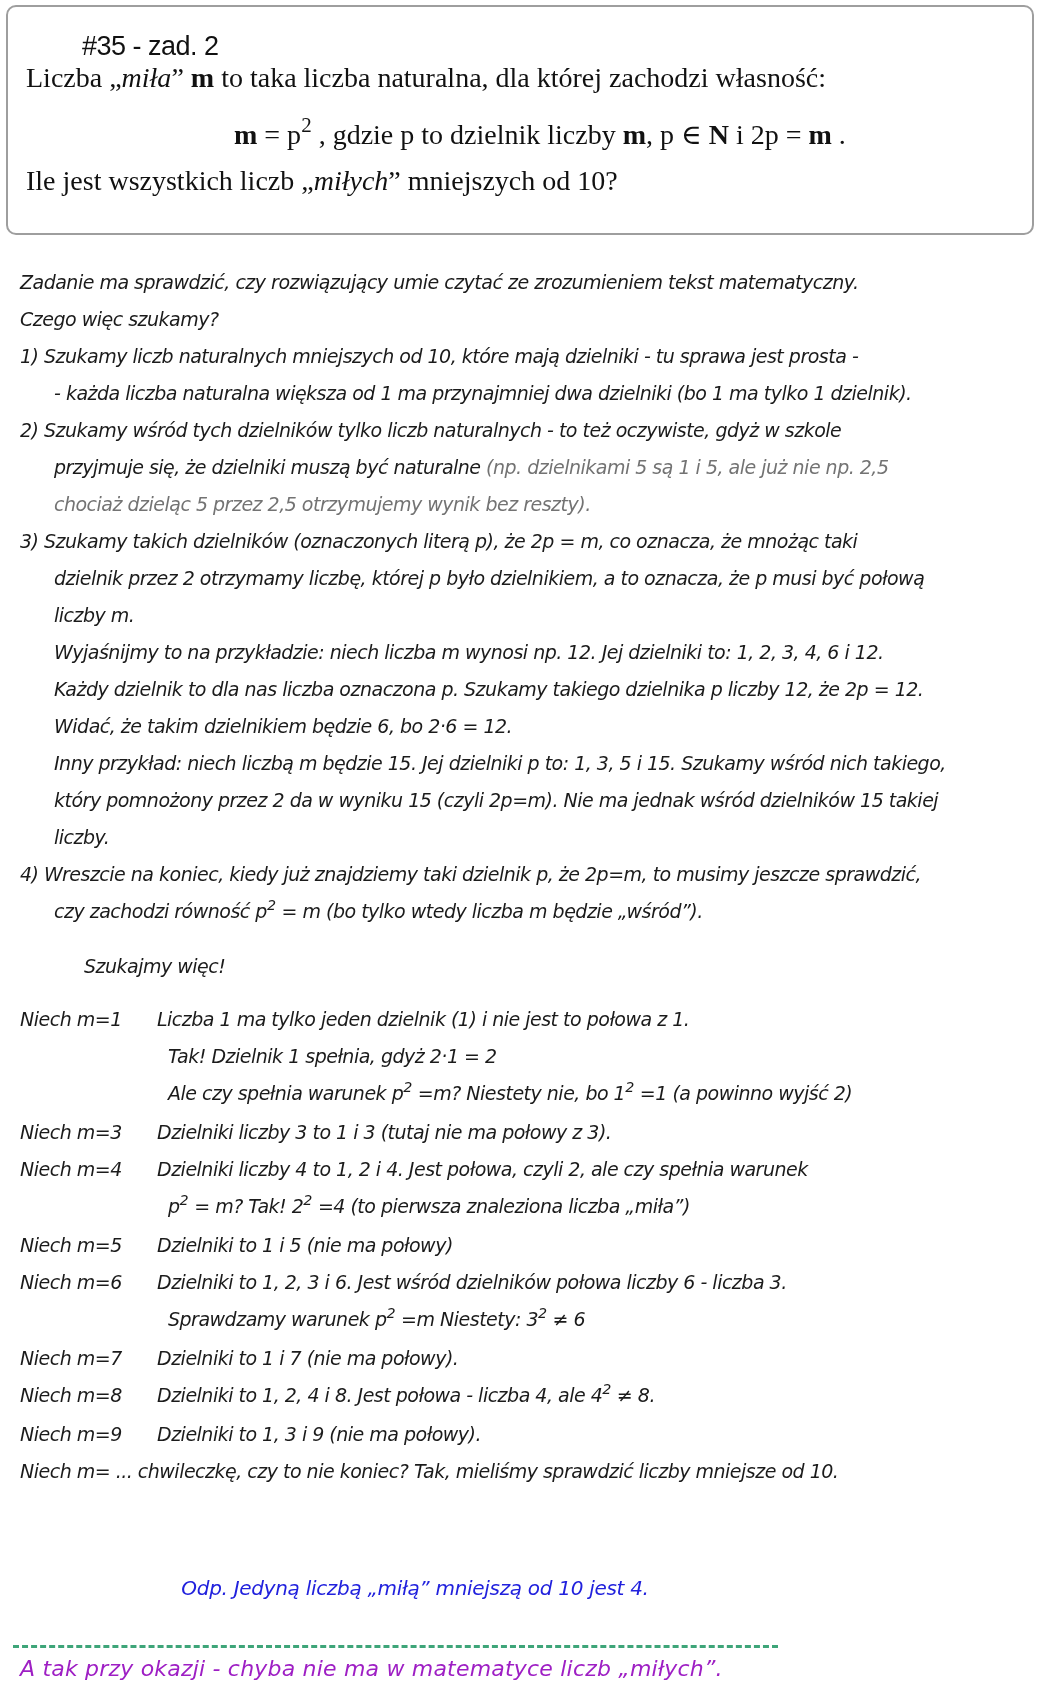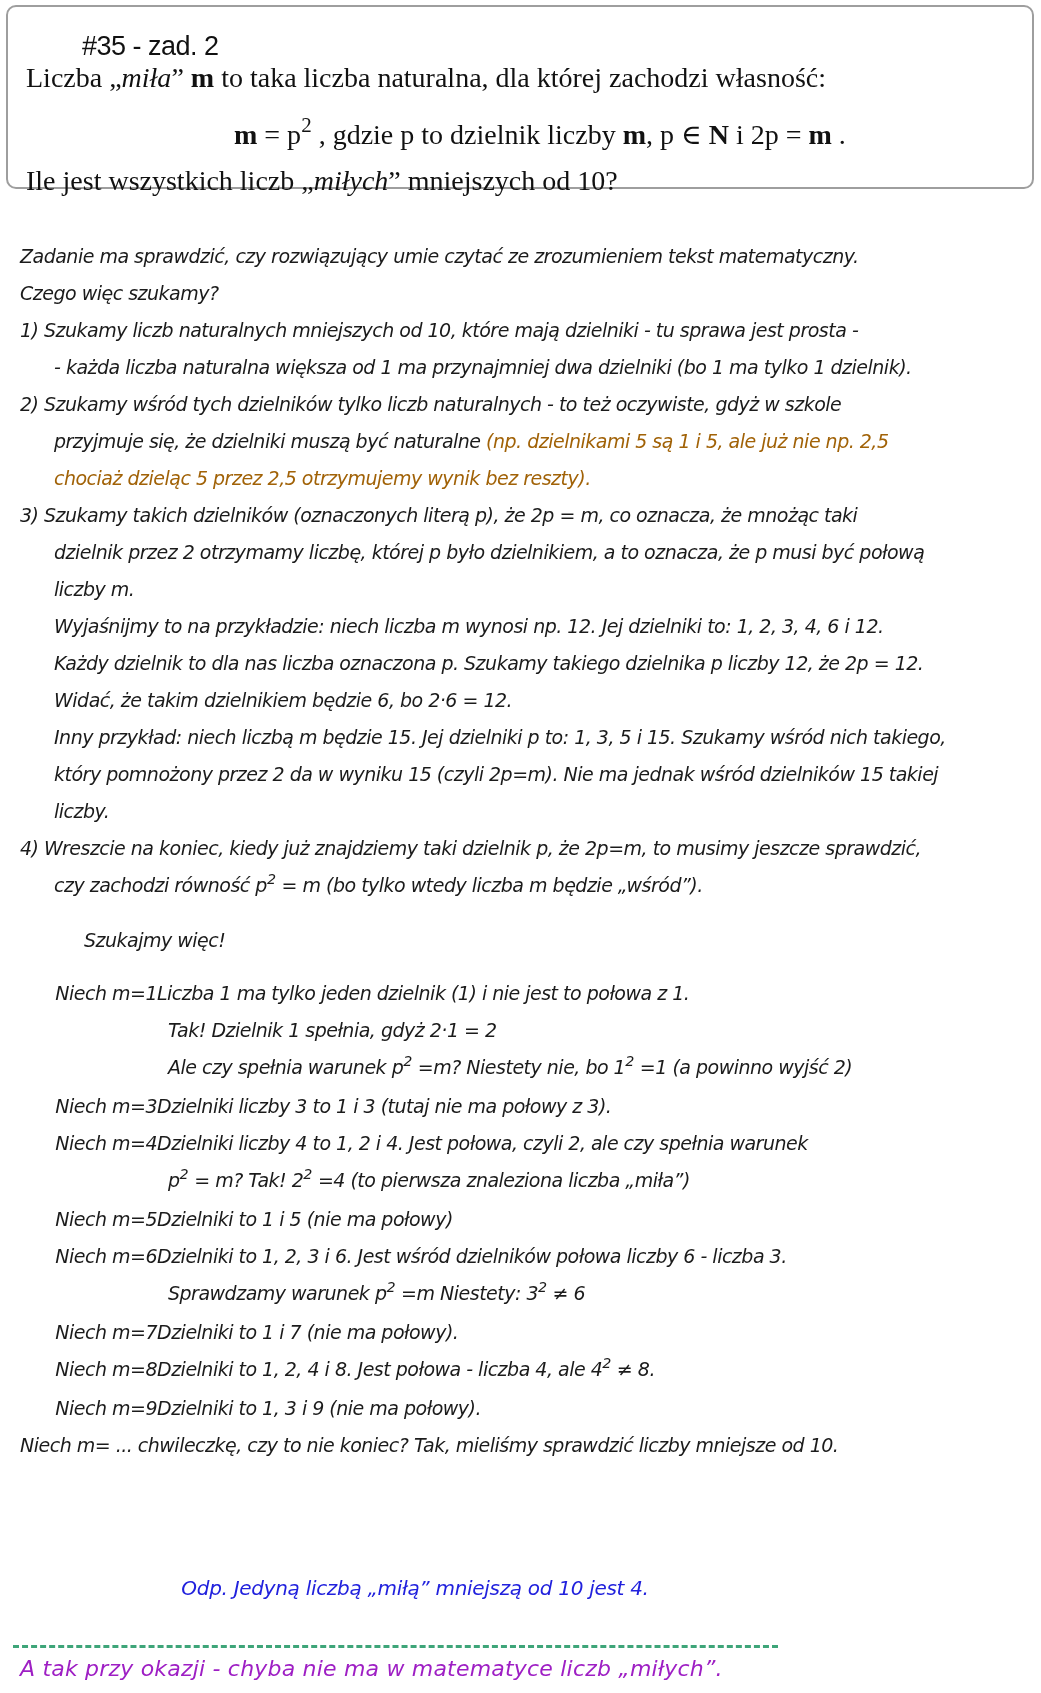--- a/index.html
+++ b/index.html
@@ -6,54 +6,54 @@
   .page{
     position:relative;
     width:1041px;height:1693px;
     background:#ffffff;
     overflow:hidden;
     font-family:"DejaVu Sans",sans-serif;
     color:#1b1b1b;
   }
   
   .problem-box{
-    position:absolute;left:6px;top:5px;right:7px;height:184px;
+    position:absolute;left:6px;top:5px;right:7px;height:230px;
     border:2px solid #9e9e9e;border-radius:10px;
     background:#ffffff;box-sizing:border-box;
     padding:18px 16px 0 16px;
   }
   .box-title{
     font-family:"Liberation Sans","DejaVu Sans",sans-serif;
     font-size:27px;margin:6px 0 0 58px;letter-spacing:-0.5px;color:#111;
   }
   .serif-line{
     font-family:"Liberation Serif","DejaVu Serif",serif;
     font-size:28px;color:#111;white-space:nowrap;
   }
   .stmt{margin-left:2px;}
   .eq{margin-top:24px;margin-left:210px;}
   .quest{margin-top:14px;margin-left:2px;}
   
   .body-lines{
-    position:absolute;left:20px;top:238px;right:10px;
+    position:absolute;left:20px;top:264px;right:10px;
     font-style:italic;
     font-size:19px;letter-spacing:-0.5px;
   }
   .line{line-height:37px;white-space:nowrap;}
   .ind0{padding-left:0;}
   .ind1{padding-left:34px;}
   .ind2{padding-left:64px;}
   .ind3{padding-left:148px;}
   .gap-lg{margin-top:16px;}
   .niech{display:flex;}
-  .lbl{flex:none;width:137px;text-align:right;}
+  .lbl{flex:none;width:137px;}
   
   .s-b{font-weight:bold;}
   .s-i{font-style:italic;}
-  .s-g{color:#a16207;}
+  .s-g{color:#737373;}
   .s-sup{font-size:0.75em;position:relative;top:-0.55em;letter-spacing:0;}
   
   .answer{
     position:absolute;left:0;top:1576px;width:960px;
     text-align:center;padding-right:130px;box-sizing:border-box;
     font-style:italic;font-size:20px;letter-spacing:-0.3px;
     color:#2121dd;white-space:nowrap;
   }
   .divider{
     position:absolute;left:13px;top:1645px;width:765px;height:0;

